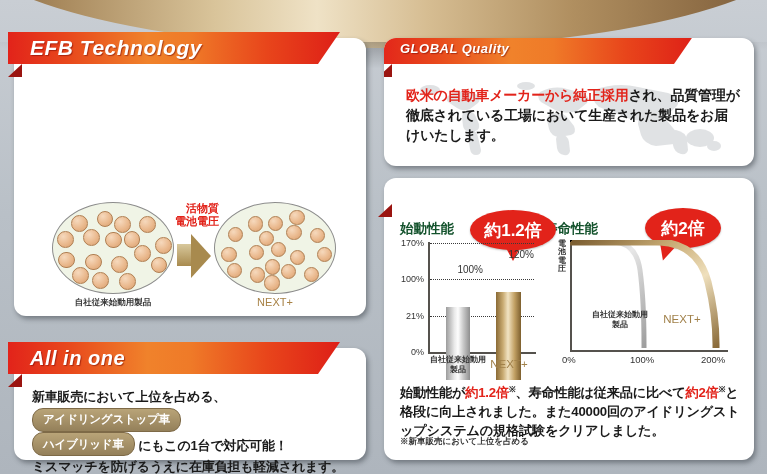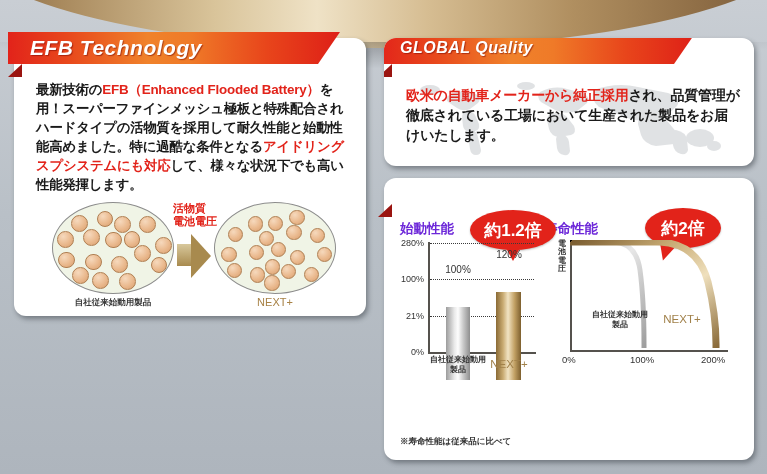--- a/index.html
+++ b/index.html
@@ -85,55 +85,55 @@
   .arrow-cap{
     position:absolute; left:16px; top:30px; width:0; height:0;
     border-top:22px solid transparent; border-bottom:22px solid transparent;
     border-left:20px solid #a88a4e;
   }
   .arrow-stem{
     position:absolute; left:2px; top:40px; width:17px; height:22px;
     background:linear-gradient(180deg,#d8c89c 0%,#a88a4e 100%);
   }
   .arrow-label{
-    position:absolute; left:-2px; top:-2px; width:46px; text-align:left;
+    position:absolute; left:-2px; top:-2px; width:46px; text-align:right;
     font-size:11px; font-weight:bold; color:#e2231a; line-height:1.15;
   }
 
   
   #card-allinone{ left:14px; top:348px; width:352px; height:112px; }
   #ribbon-allinone{ left:-6px; top:-6px; width:332px; }
   #ribbon-allinone .ribbon-text{ font-size:20px; }
   #tail-allinone{ left:-6px; top:26px; }
   .allinone-copy{ position:absolute; left:18px; top:38px; width:322px; font-size:13px; line-height:1.68; }
   .pill{
     display:inline-block; padding:1.5px 10px; border-radius:11px;
     background:linear-gradient(180deg,#b9a478 0%,#94805a 100%);
     color:#fff; font-weight:bold; font-size:11.5px; vertical-align:2px;
     border:1px solid #7e6a47;
   }
 
   
   #card-global{ left:384px; top:38px; width:370px; height:128px; overflow:hidden; }
   #ribbon-global{ left:-6px; top:-6px; width:318px; }
-  #ribbon-global .ribbon-text{ font-size:16px; }
+  #ribbon-global .ribbon-text{ font-size:13px; }
   #tail-global{ left:-6px; top:26px; }
   .worldmap{
     position:absolute; left:24px; top:38px; width:330px; height:80px;
     opacity:.30;
   }
   .global-copy{ position:absolute; left:22px; top:48px; width:336px; font-size:14px; }
 
   
   #card-spec{ left:384px; top:178px; width:370px; height:282px; }
   #ribbon-spec{ left:-6px; top:-6px; width:360px; }
   #ribbon-spec .ribbon-text{ font-size:20.5px; }
   #tail-spec{ left:-6px; top:26px; }
 
-  .chart-title{ position:absolute; font-size:13.5px; font-weight:bold; color:#6d28d9; }
+  .chart-title{ position:absolute; font-size:13.5px; font-weight:bold; color:#14532d; }
   #title-start{ left:16px; top:42px; }
   #title-life{ left:160px; top:42px; }
 
   .bubble{
     position:absolute; border-radius:50%;
     background:#e2231a; color:#fff; font-weight:bold;
     display:flex; align-items:center; justify-content:center;
     box-shadow:0 1px 2px rgba(0,0,0,.25);
   }
   #bubble-12{ left:86px; top:32px; width:86px; height:40px; font-size:17px; }
@@ -151,21 +151,21 @@
   }
 
   
   .barchart{ position:absolute; left:10px; top:62px; width:150px; height:140px; }
   .axis-line{ position:absolute; background:#55524d; }
   .ytick{ position:absolute; font-size:9px; color:#333; text-align:right; width:30px; }
   .gridline{ position:absolute; height:0; border-top:1.6px dotted #3a3a3a; }
   .bar{ position:absolute; bottom:0; }
   .bar-gray{ background:linear-gradient(90deg,#9c9c9c 0%,#e9e9e9 35%,#fdfdfd 50%,#c9c9c9 72%,#8e8e8e 100%); }
   .bar-gold{ background:linear-gradient(90deg,#8a6a35 0%,#c9ab72 28%,#f1e3c3 48%,#c2a165 74%,#7d5f2e 100%); }
-  .bar-val{ position:absolute; font-size:10px; color:#333; text-align:center; width:50px; }
+  .bar-val{ position:absolute; font-size:10px; color:#333; text-align:right; width:50px; }
   .bar-lab{ position:absolute; font-size:8px; color:#333; text-align:center; width:56px; font-weight:bold; line-height:1.25; }
   .bar-lab-gold{ color:#a1814a; font-size:11.5px; font-weight:normal; }
 
   
   .linechart{ position:absolute; left:172px; top:58px; width:186px; height:146px; }
   .ylabel-vert{
     position:absolute; left:2px; top:4px; width:11px;
     font-size:8px; color:#333; line-height:1.05; font-weight:bold;
   }
   .xtick{ position:absolute; font-size:9.5px; color:#333; top:118px; }
@@ -181,23 +181,20 @@
 
   <div class="top-band"></div>
   <div class="top-band-shadow"></div>
 
   <div class="card" id="card-efb">
     <div class="ribbon-tail" id="tail-efb"></div>
     <div class="ribbon" id="ribbon-efb">
       <span class="ribbon-text">EFB Technology</span>
     </div>
 
-    <div class="body-text efb-copy">
-      <span>最新技術の</span><span class="red">EFB（Enhanced Flooded Battery）</span><span>を用！スーパーファインメッシュ極板と特殊配合されハードタイプの活物質を採用して耐久性能と始動性能高めました。特に過酷な条件となる</span><span class="red">アイドリングスプシステムにも対応</span><span>して、様々な状況下でも高い性能発揮します。</span>
-    </div>
 
     <div class="diagram">
       <div class="blob" id="blob-old">
           <div class="particle" style="left: 29.9087px; top: 26.4463px; height: 16.8px; width: 16.8px;"></div>
           <div class="particle" style="left: 4.09212px; top: 28.3115px; height: 16.8px; width: 16.8px;"></div>
           <div class="particle" style="left: 85.7156px; top: 12.7561px; height: 16.8px; width: 16.8px;"></div>
           <div class="particle" style="left: 97.689px; top: 53.6531px; height: 16.8px; width: 16.8px;"></div>
           <div class="particle" style="left: 58.1829px; top: 52.7533px; height: 16.8px; width: 16.8px;"></div>
           <div class="particle" style="left: 51.8961px; top: 28.6277px; height: 16.8px; width: 16.8px;"></div>
           <div class="particle" style="left: 66.2525px; top: 69.8277px; height: 16.8px; width: 16.8px;"></div>
@@ -240,20 +237,32 @@
         </div>
         <div class="arrow-stem"></div>
         <div class="arrow-cap"></div>
       </div>
 
       <div class="blob-label" id="label-old">自社従来始動用製品</div>
       <div class="blob-label" id="label-new">NEXT+</div>
     </div>
   </div>
 
+  <div class="card" id="card-allinone">
+    <div class="ribbon-tail" id="tail-allinone"></div>
+    <div class="ribbon" id="ribbon-allinone">
+      <span class="ribbon-text">All in one</span>
+    </div>
+    <div class="body-text allinone-copy">
+      <span>新車販売において上位を占める、</span><span class="pill">アイドリングストップ車</span><br>
+      <span class="pill">ハイブリッド車</span>
+      <span>にもこの1台で対応可能！</span><br>
+      <span>ミスマッチを防げるうえに在庫負担も軽減されます。</span>
+    </div>
+  </div>
 
   <div class="card" id="card-global">
     <svg class="worldmap" viewBox="0 0 330 80">
       <g fill="#9aa0a6">
         <path d="M40 20 q8-6 18-4 l10 2 q6 4 2 9 l-8 6 q-7 3-13-1 l-9-6 q-3-4 0-6z"></path>
         <path d="M58 36 q6-2 9 3 l4 9 q1 6-4 7 l-6 1 q-5-1-6-6 l-1-9 q0-4 4-5z"></path>
         <path d="M64 54 q5 1 6 7 l3 13 q0 5-5 5 -5 0-6-6 l-2-13 q0-5 4-6z"></path>
         <path d="M132 16 q14-7 27-3 l16 4 q8 4 4 10 l-10 8 q-12 4-22-1 l-14-8 q-5-5-1-10z"></path>
         <path d="M143 38 q10-3 16 3 l7 9 q3 7-3 9 l-12 2 q-8-1-10-8 l-2-9 q0-5 4-6z"></path>
         <path d="M152 58 q8 1 9 8 l1 9 q-1 5-6 4 -6-1-7-7 l-1-9 q1-5 4-5z"></path>
@@ -286,21 +295,21 @@
     <div class="bubble" id="bubble-2">約2倍</div>
 
     <div class="barchart">
       <div class="axis-line" style="left:34px; top:2px; width:1.6px; height:110px;"></div>
       <div class="axis-line" style="left:34px; top:112px; width:108px; height:1.6px;"></div>
 
       <div class="gridline" style="left:36px; top:3px;  width:104px;"></div>
       <div class="gridline" style="left:36px; top:39px; width:104px;"></div>
       <div class="gridline" style="left:36px; top:76px; width:104px;"></div>
 
-      <div class="ytick" style="left:0px; top:-2px;">280%</div>
+      <div class="ytick" style="left:0px; top:-2px;">170%</div>
       <div class="ytick" style="left:0px; top:34px;">100%</div>
       <div class="ytick" style="left:0px; top:71px;">21%</div>
       <div class="ytick" style="left:0px; top:107px;">0%</div>
 
       <div class="bar bar-gray" style="left:52px; width:24px; height:73px;"></div>
       <div class="bar bar-gold" style="left:102px; width:25px; height:88px;"></div>
 
       <div class="bar-val" style="left:39px; top:24px;">100%</div>
       <div class="bar-val" style="left:90px; top:9px;">120%</div>
 
@@ -333,16 +342,19 @@
       </svg>
 
       <div class="bar-lab" style="left:34px; top:74px; width:60px;">自社従来始動用製品</div>
       <div class="bar-lab bar-lab-gold" style="left:96px; top:76px; width:60px;">NEXT+</div>
 
       <div class="xtick" style="left:6px;">0%</div>
       <div class="xtick" style="left:74px;">100%</div>
       <div class="xtick" style="left:145px;">200%</div>
     </div>
 
-    <div class="note">※寿命性能は従来品に比べて</div>
+    <div class="body-text spec-copy">
+      <span>始動性能が</span><span class="red">約1.2倍</span><sup class="ast">※</sup><span>、寿命性能は従来品に比べて</span><span class="red">約2倍</span><sup class="ast">※</sup><span>と格段に向上されました。また40000回のアイドリングストップシステムの規格試験をクリアしました。</span>
+    </div>
+    <div class="note">※新車販売において上位を占める</div>
   </div>
 
 </div>
 
 </body></html>

